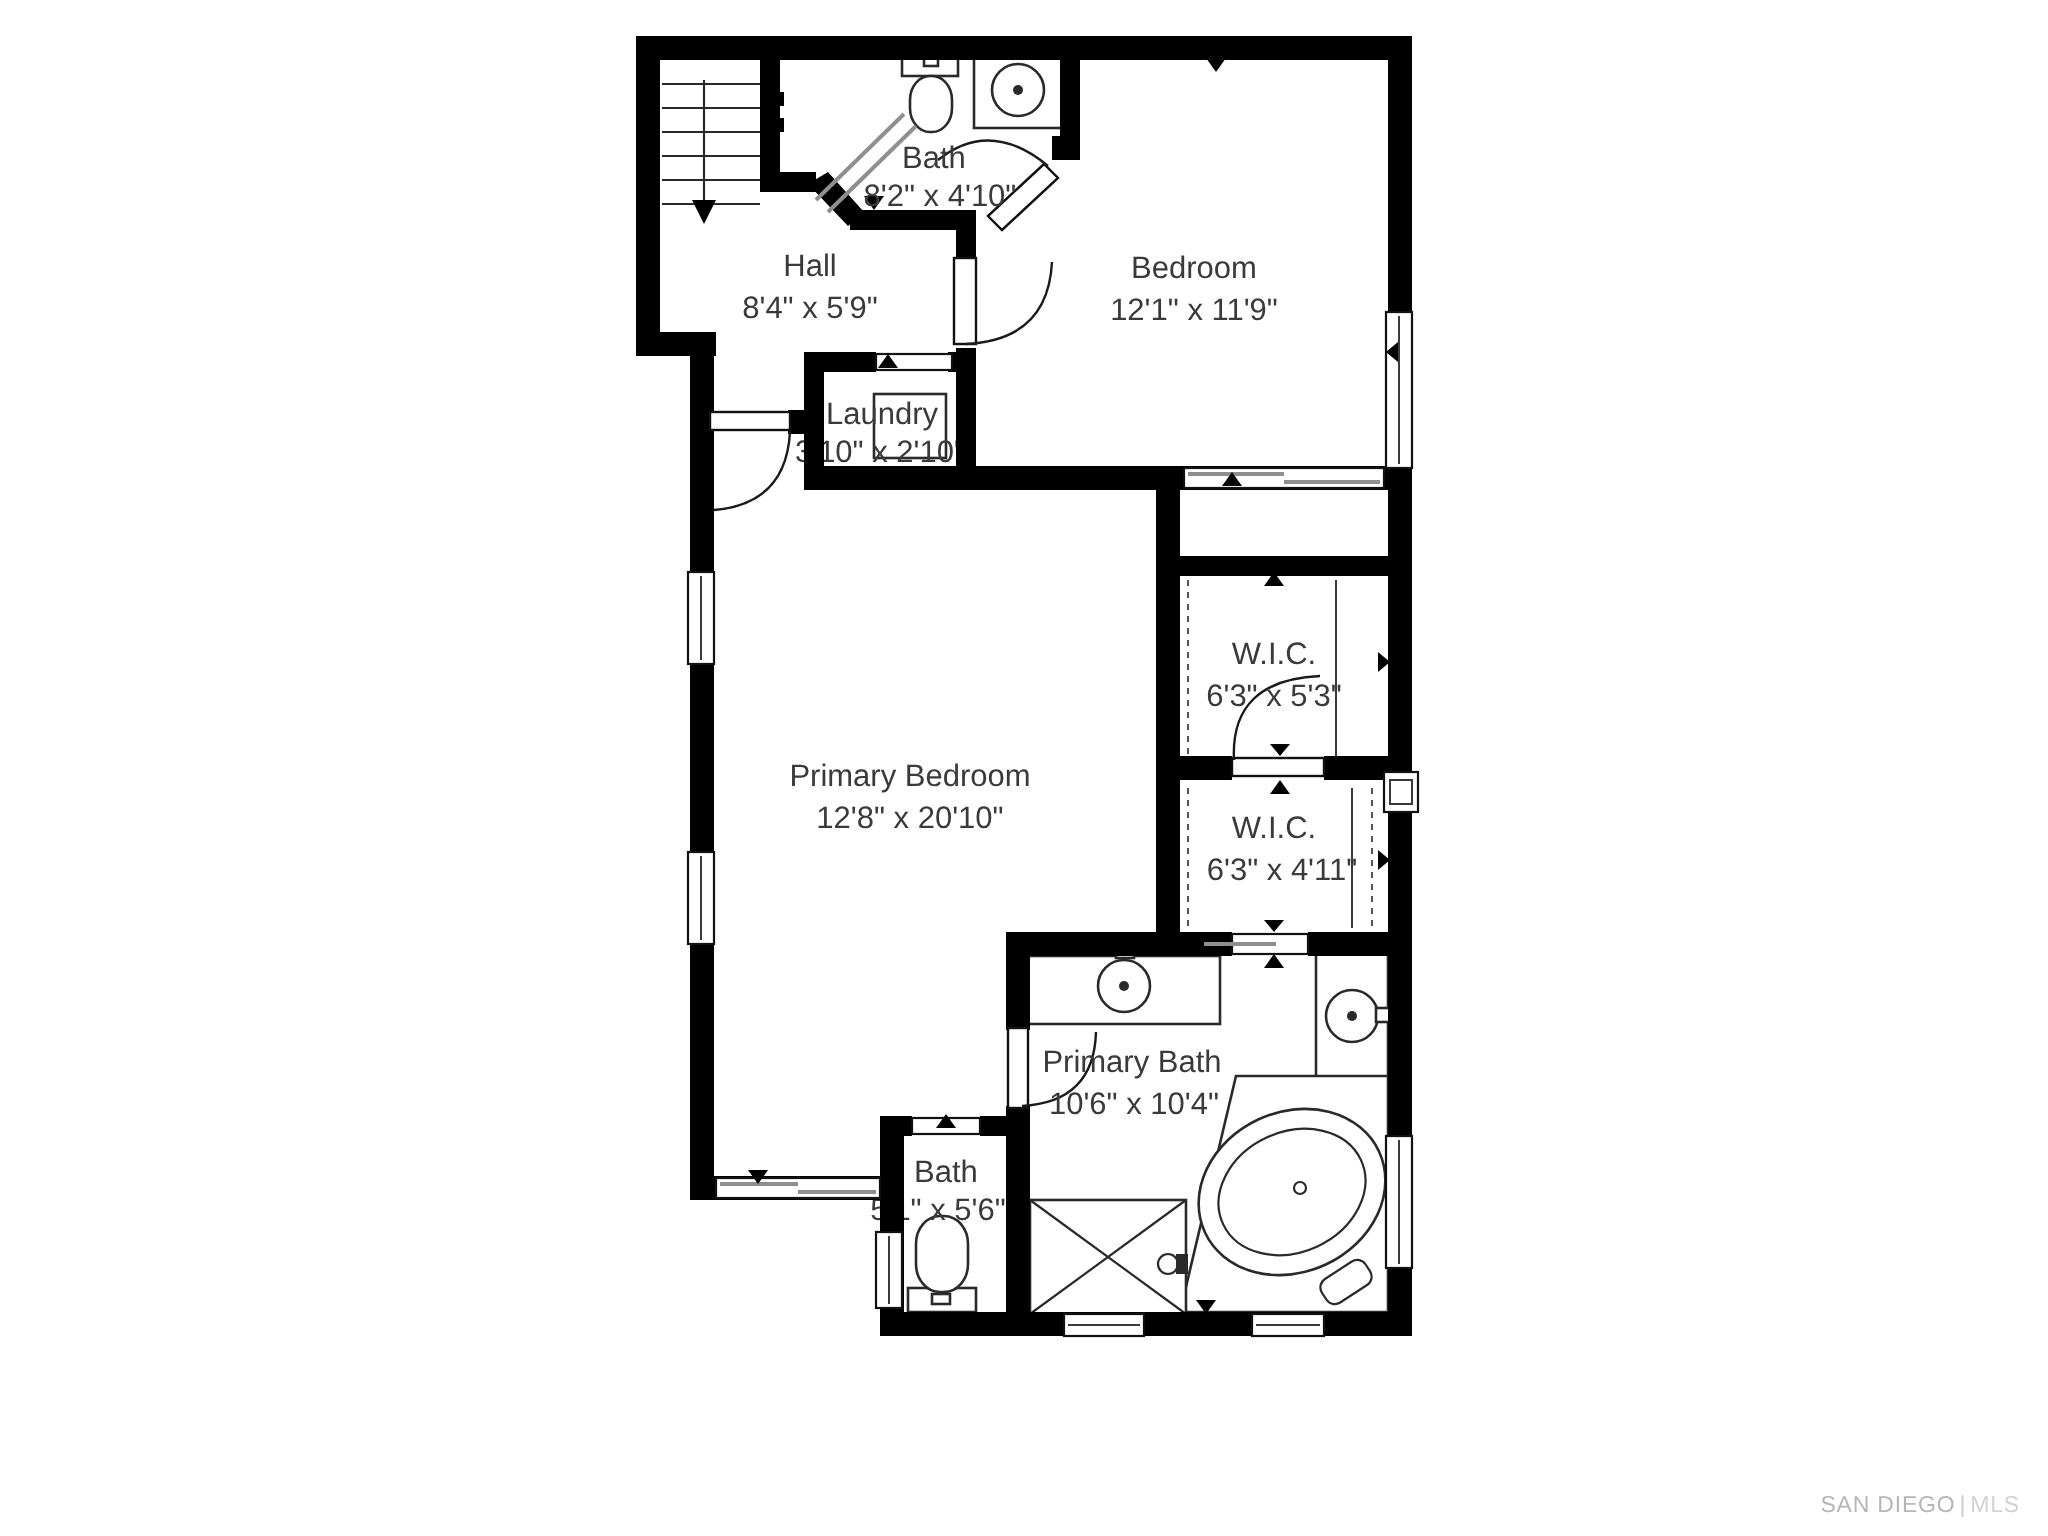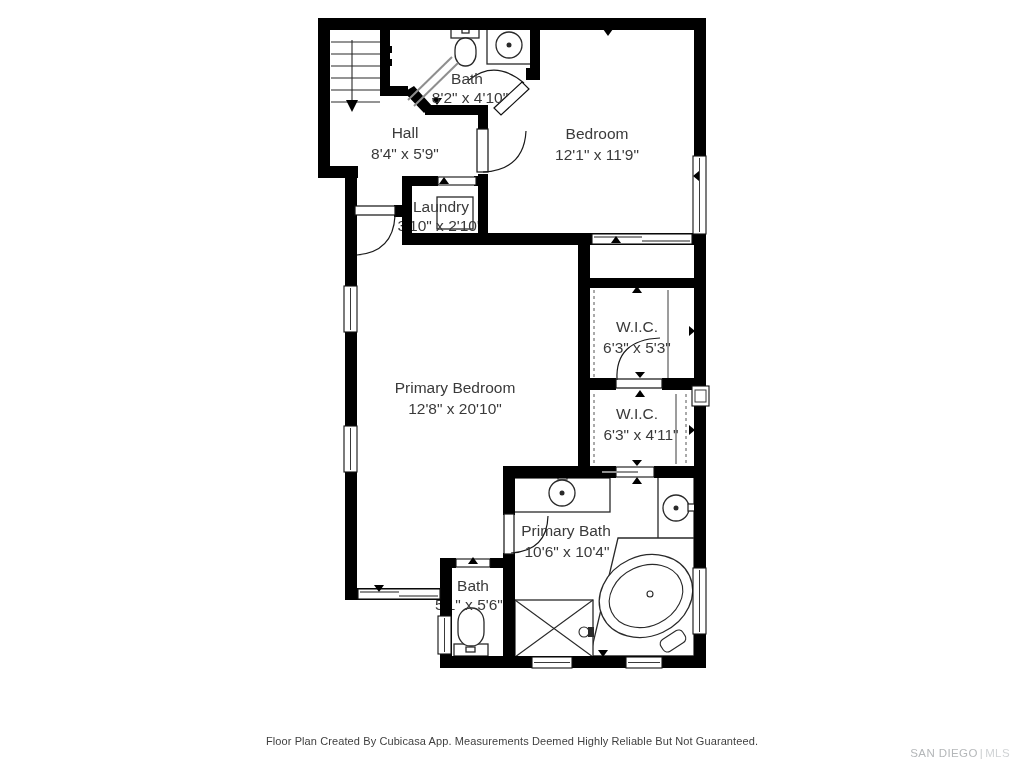--- a/index.html
+++ b/index.html
@@ -209,18 +209,17 @@
     <text x="637" y="332" text-anchor="middle">W.I.C.</text>
     <text x="637" y="353" text-anchor="middle">6'3" x 5'3"</text>
     <text x="637" y="419" text-anchor="middle">W.I.C.</text>
     <text x="641" y="440" text-anchor="middle">6'3" x 4'11"</text>
     <text x="566" y="536" text-anchor="middle">Primary Bath</text>
     <text x="567" y="557" text-anchor="middle">10'6" x 10'4"</text>
     <text x="473" y="591" text-anchor="middle">Bath</text>
   </g>
 </svg>
 
-<div id="footer-note">Floor Plan Created By Cubicasa App. Measurements Deemed Highly Reliable But Not Guaranteed.</div>
 
 <div id="watermark">
   <span class="wm-a">SAN DIEGO</span><span class="wm-sep">|</span><span class="wm-b">MLS</span>
 </div>
 </div>
 
 </body></html>

